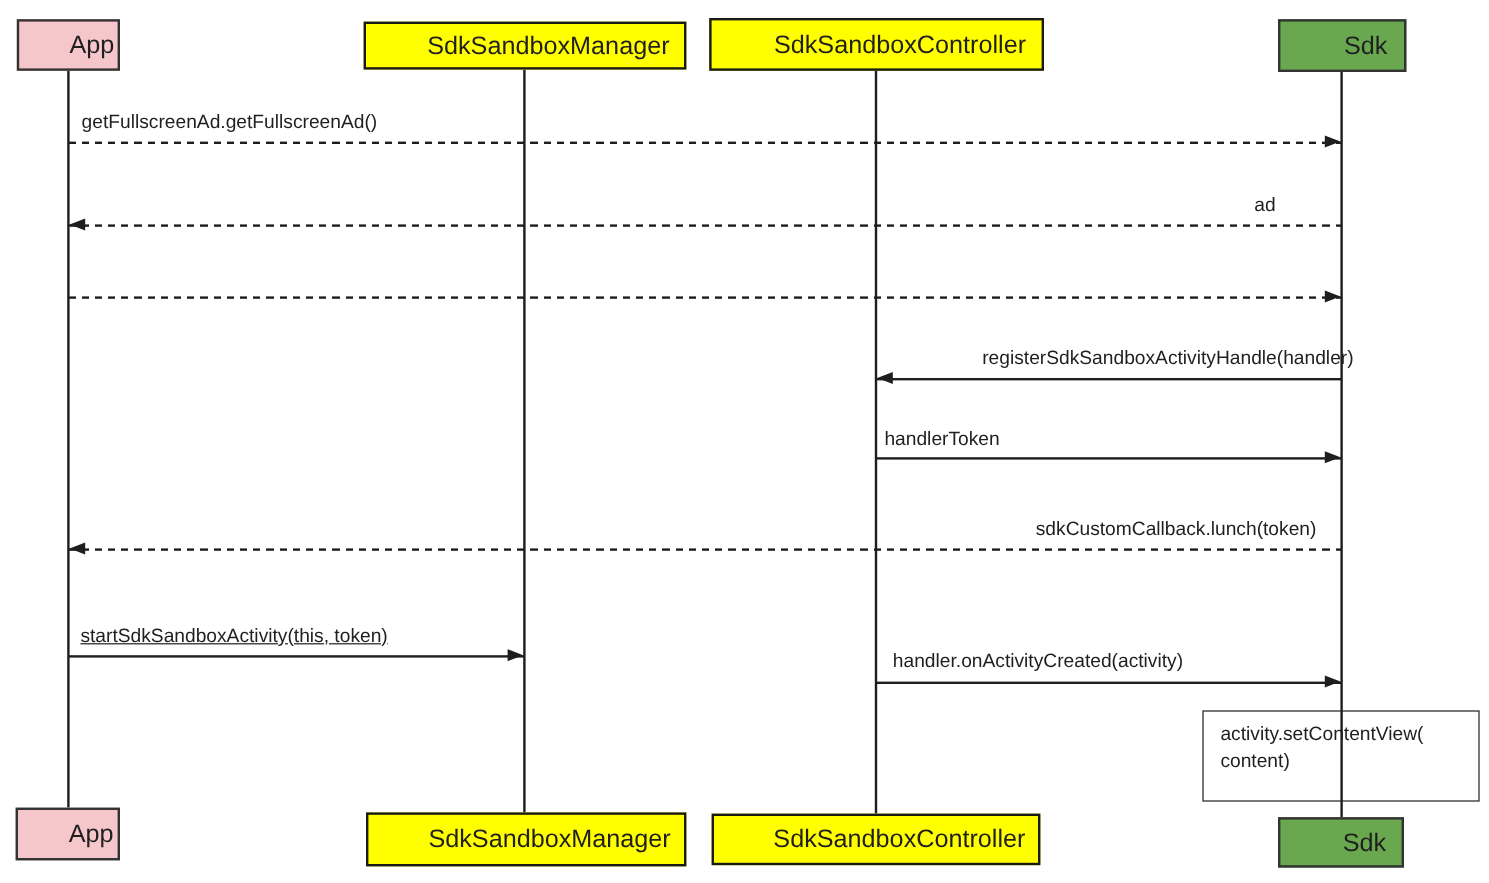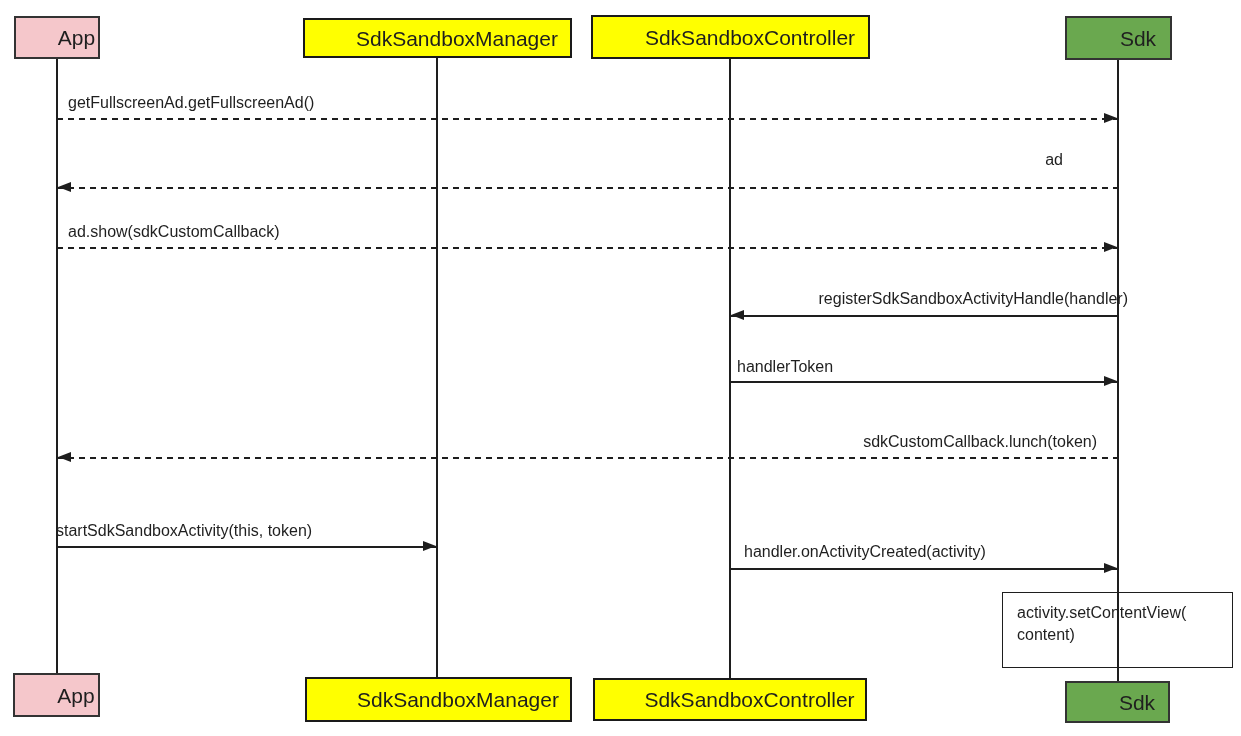--- a/index.html
+++ b/index.html
@@ -68,32 +68,31 @@
       <span class="actor-label">Sdk</span>
     </div>
     <div class="actor-box" style="left: 1065px; top: 681px; width: 105px; height: 42px; background: rgb(106, 168, 79); border: 2px solid rgb(51, 51, 51);">
       <span class="actor-label">Sdk</span>
     </div>
     <div class="msg-line dashed" style="left: 57px; top: 118px; width: 1061px;"></div>
     <div class="arrow right" style="left: 1104px; top: 113px;"></div>
     <div class="msg-label" style="top: 93px; left: 68px;">getFullscreenAd.getFullscreenAd()</div>
     <div class="msg-line dashed" style="left: 57px; top: 187px; width: 1061px;"></div>
     <div class="arrow left" style="left: 58px; top: 182px;"></div>
-    <div class="msg-label" style="top: 150px; right: 178px;">ad</div>
+    <div class="msg-label" style="top: 162px; right: 178px;">ad</div>
     <div class="msg-line dashed" style="left: 57px; top: 247px; width: 1061px;"></div>
     <div class="arrow right" style="left: 1104px; top: 242px;"></div>
-    <div class="msg-label" style="top: 222px; left: 68px;">ad.show(sdkCustomCallback)</div>
     <div class="msg-line solid" style="left: 730px; top: 315px; width: 388px;"></div>
     <div class="arrow left" style="left: 731px; top: 310px;"></div>
     <div class="msg-label" style="top: 289px; right: 113px;">registerSdkSandboxActivityHandle(handler)</div>
     <div class="msg-line solid" style="left: 730px; top: 381px; width: 388px;"></div>
     <div class="arrow right" style="left: 1104px; top: 376px;"></div>
     <div class="msg-label" style="top: 357px; left: 737px;">handlerToken</div>
     <div class="msg-line dashed" style="left: 57px; top: 457px; width: 1061px;"></div>
     <div class="arrow left" style="left: 58px; top: 452px;"></div>
     <div class="msg-label" style="top: 432px; right: 144px;">sdkCustomCallback.lunch(token)</div>
     <div class="msg-line solid" style="left: 57px; top: 546px; width: 380px;"></div>
     <div class="arrow right" style="left: 423px; top: 541px;"></div>
-    <div class="msg-label" style="top: 521px; left: 56px;">startSdkSandboxActivity(this, token)</div>
+    <div class="msg-label" style="top: 521px; left: 67px; text-decoration: underline;">startSdkSandboxActivity(this, token)</div>
     <div class="msg-line solid" style="left: 730px; top: 568px; width: 388px;"></div>
     <div class="arrow right" style="left: 1104px; top: 563px;"></div>
     <div class="msg-label" style="top: 542px; left: 744px;">handler.onActivityCreated(activity)</div>
   </div>
 
 </body></html>

